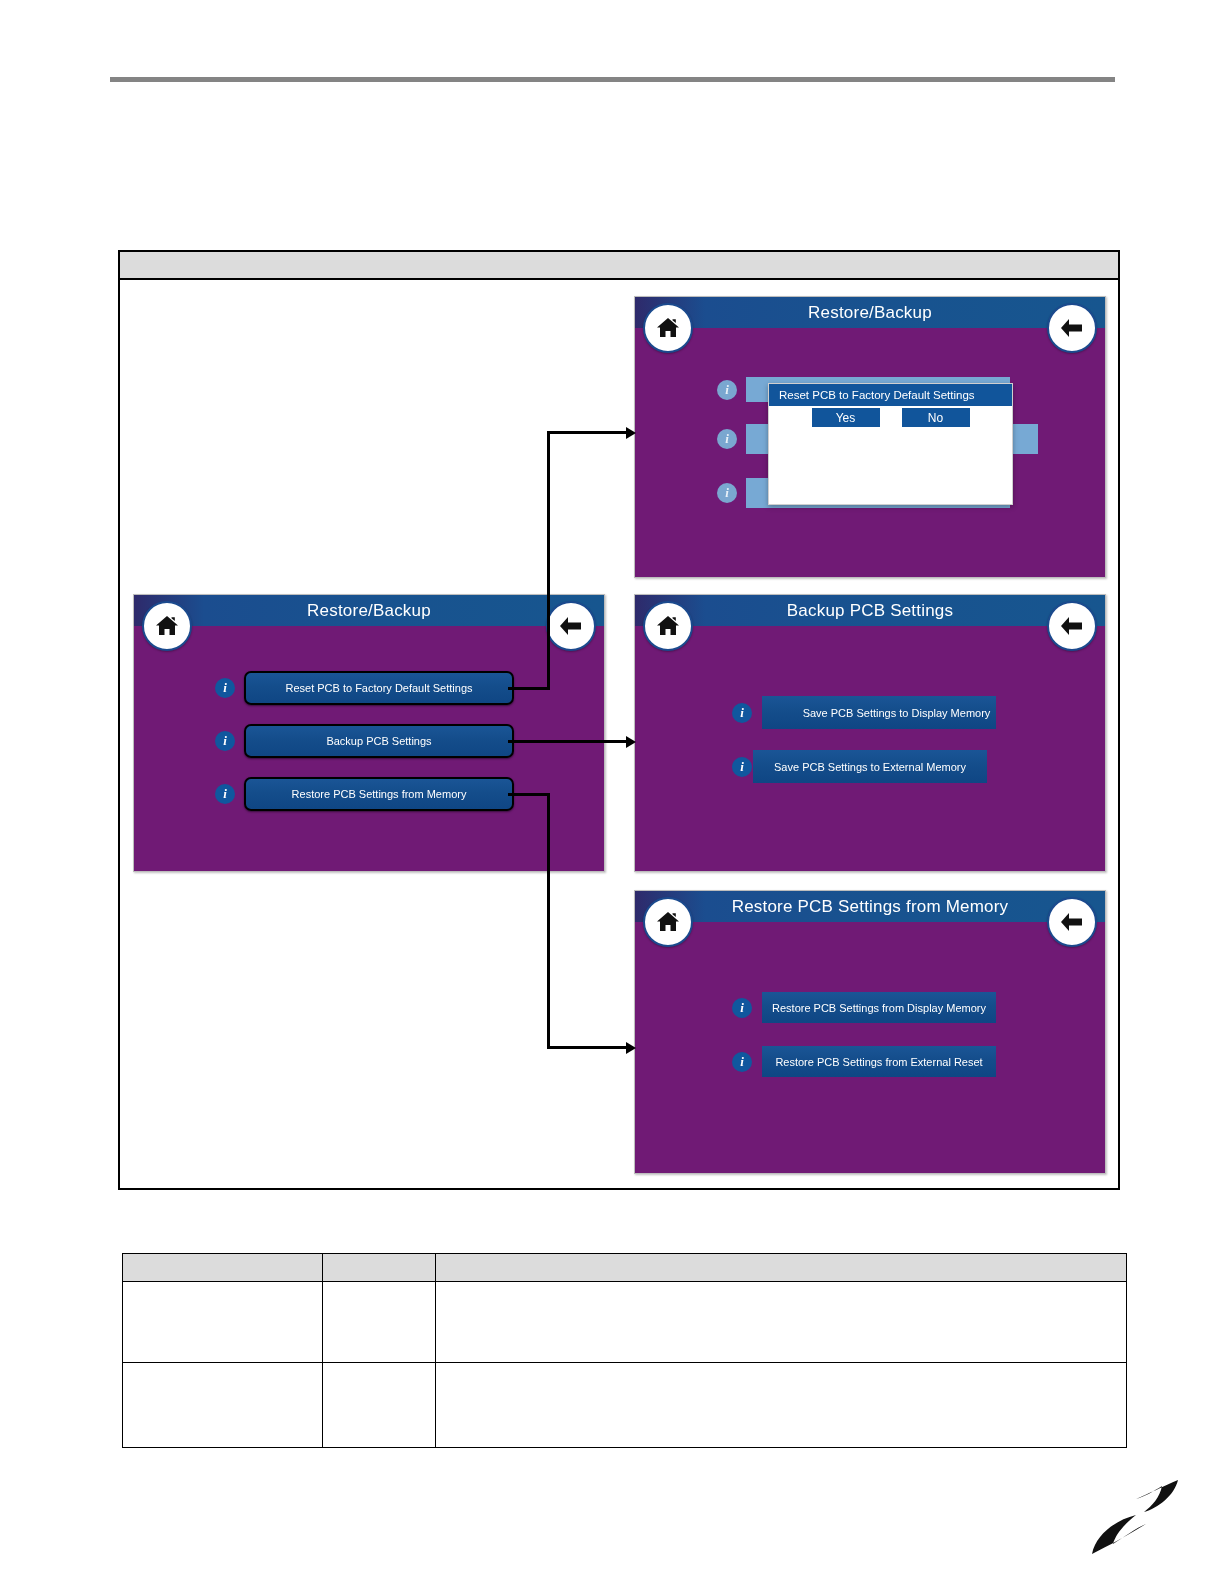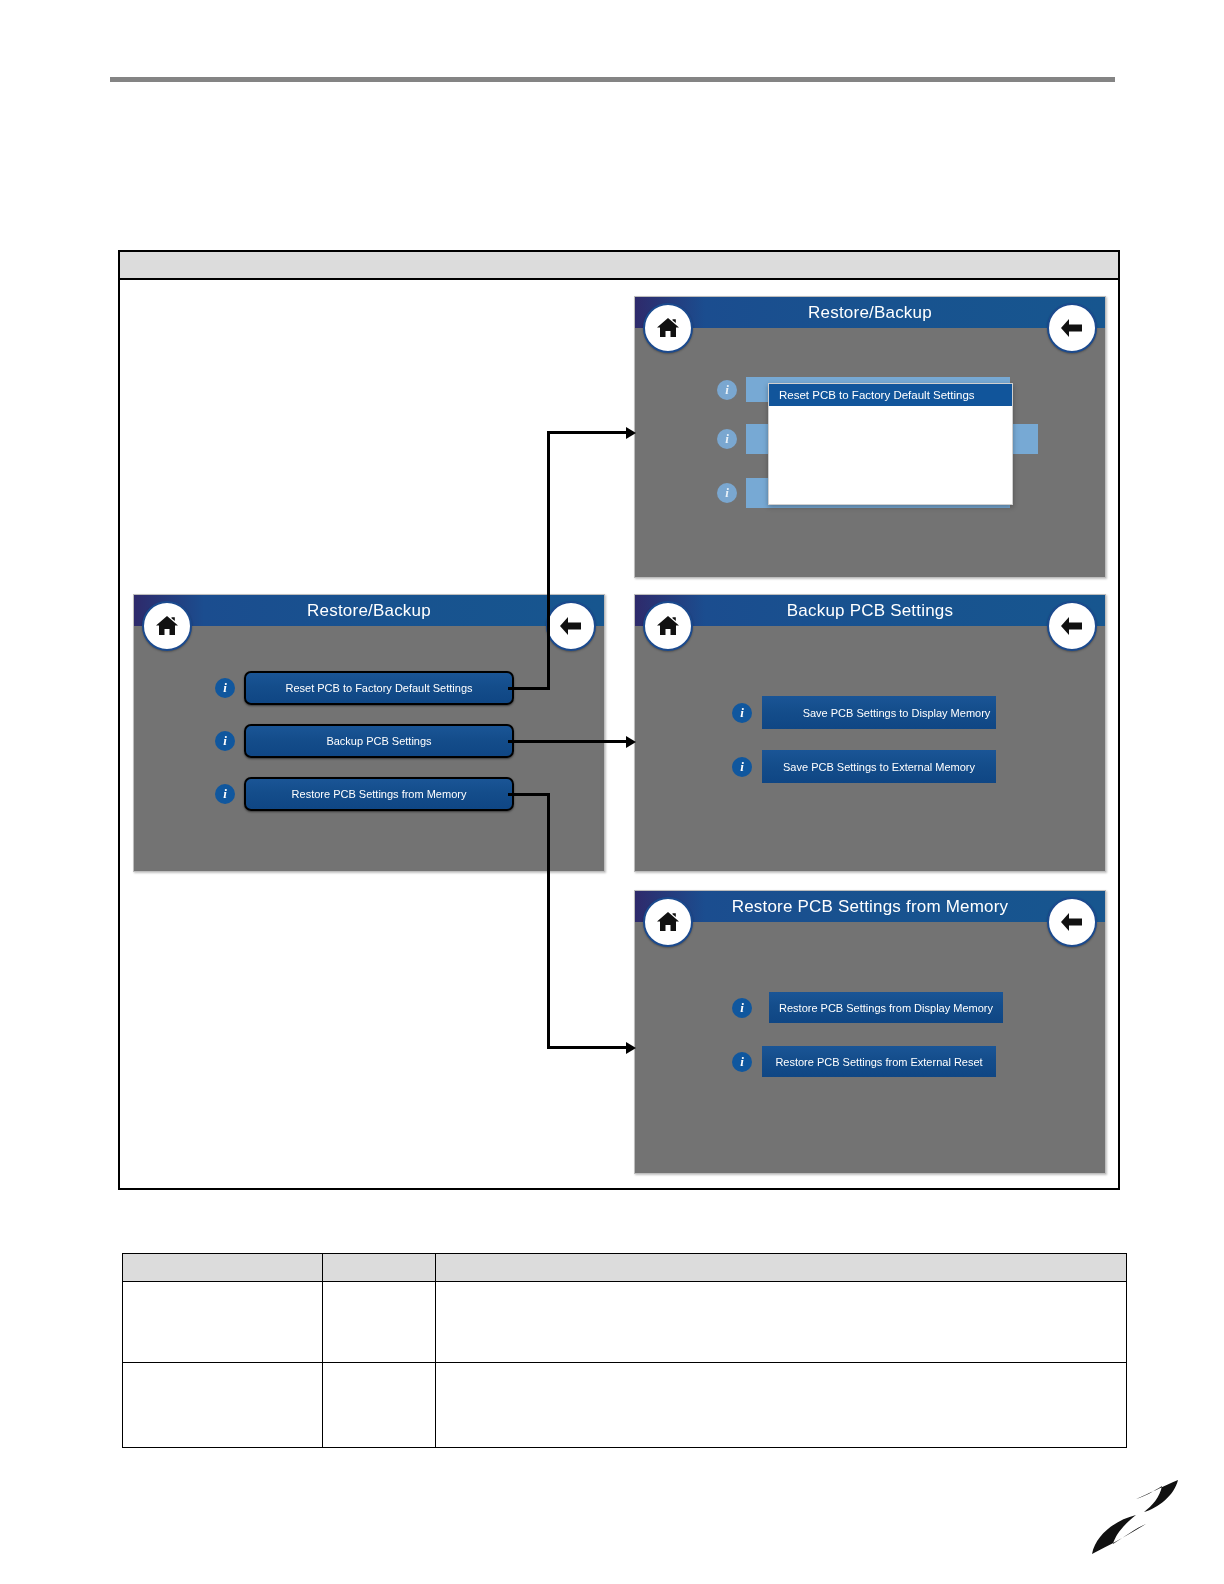--- a/index.html
+++ b/index.html
@@ -28,21 +28,21 @@
   .main-box-header{
     position:absolute;left:0;top:0;width:100%;height:28px;
     background:#dcdcdc;
     border-bottom:2px solid #000000;
     box-sizing:border-box;
   }
 
   
   .screen{
     position:absolute;
-    background:#737373;
+    background:#701a75;
     border:1px solid #bdbdbd;
     box-shadow:1px 1px 2px rgba(0,0,0,.25);
     box-sizing:border-box;
     overflow:hidden;
   }
   .screen-topbar{
     position:absolute;left:0;top:0;width:100%;height:31px;
     background:linear-gradient(to right,#2e2a6b 0px,#1b4d8f 70px,#18528f 50%,#17568f 100%);
   }
   .screen-title{
@@ -177,20 +177,24 @@
       <span class="info-ic dim">i</span>
       <span class="opt-btn dim" style="width:292px;height:30px;margin-left:9px;">Backup PCB Settings</span>
     </div>
     <div class="opt-row" style="left:82px;top:181px;">
       <span class="info-ic dim">i</span>
       <span class="opt-btn dim" style="width:264px;height:30px;margin-left:9px;">Restore PCB Settings from Memory</span>
     </div>
 
     <div class="dialog" style="left:133px;top:86px;width:245px;height:122px;">
       <div class="dialog-title">Reset PCB to Factory Default Settings</div>
+      <div class="dialog-actions">
+        <span class="dlg-btn">Yes</span>
+        <span class="dlg-btn">No</span>
+      </div>
     </div>
   </div>
 
   <div class="screen" style="left:133px;top:594px;width:472px;height:278px;">
     <div class="screen-topbar"></div>
     <div class="screen-title">Restore/Backup</div>
 
     <div class="circ home">
       <svg width="26" height="26" viewBox="0 0 26 26" aria-hidden="true">
         <path d="M13 3 L24 12.5 L21 12.5 L21 22 L15.5 22 L15.5 16 L10.5 16 L10.5 22 L5 22 L5 12.5 L2 12.5 Z" fill="#111"></path>
@@ -232,21 +236,21 @@
         <path d="M11 4 L3 13 L11 22 L11 16.6 L24 16.6 L24 9.4 L11 9.4 Z" fill="#111"></path>
       </svg>
     </div>
 
     <div class="opt-row" style="left:97px;top:101px;">
       <span class="info-ic">i</span>
       <span class="opt-btn" style="width:234px;height:33px;margin-left:10px;padding-left:35px;">Save PCB Settings to Display Memory</span>
     </div>
     <div class="opt-row" style="left:97px;top:155px;">
       <span class="info-ic">i</span>
-      <span class="opt-btn" style="width:234px;height:33px;margin-left:10px;">Save PCB Settings to External Memory</span>
+      <span class="opt-btn" style="width:234px;height:33px;margin-left:1px;">Save PCB Settings to External Memory</span>
     </div>
   </div>
 
   <div class="screen" style="left:634px;top:890px;width:472px;height:284px;">
     <div class="screen-topbar"></div>
     <div class="screen-title">Restore PCB Settings from Memory</div>
 
     <div class="circ home">
       <svg width="26" height="26" viewBox="0 0 26 26" aria-hidden="true">
         <path d="M13 3 L24 12.5 L21 12.5 L21 22 L15.5 22 L15.5 16 L10.5 16 L10.5 22 L5 22 L5 12.5 L2 12.5 Z" fill="#111"></path>
@@ -254,21 +258,21 @@
       </svg>
     </div>
     <div class="circ back">
       <svg width="28" height="26" viewBox="0 0 28 26" aria-hidden="true">
         <path d="M11 4 L3 13 L11 22 L11 16.6 L24 16.6 L24 9.4 L11 9.4 Z" fill="#111"></path>
       </svg>
     </div>
 
     <div class="opt-row" style="left:97px;top:101px;">
       <span class="info-ic">i</span>
-      <span class="opt-btn" style="width:234px;height:31px;margin-left:17px;">Restore PCB Settings from Display Memory</span>
+      <span class="opt-btn" style="width:234px;height:31px;margin-left:10px;">Restore PCB Settings from Display Memory</span>
     </div>
     <div class="opt-row" style="left:97px;top:155px;">
       <span class="info-ic">i</span>
       <span class="opt-btn" style="width:234px;height:31px;margin-left:10px;">Restore PCB Settings from External Reset</span>
     </div>
   </div>
 
   <div class="conn" style="left:508px;top:687px;width:42px;height:3px;"></div>
   <div class="conn" style="left:547px;top:431px;width:3px;height:259px;"></div>
   <div class="conn" style="left:547px;top:431px;width:84px;height:3px;"></div>

